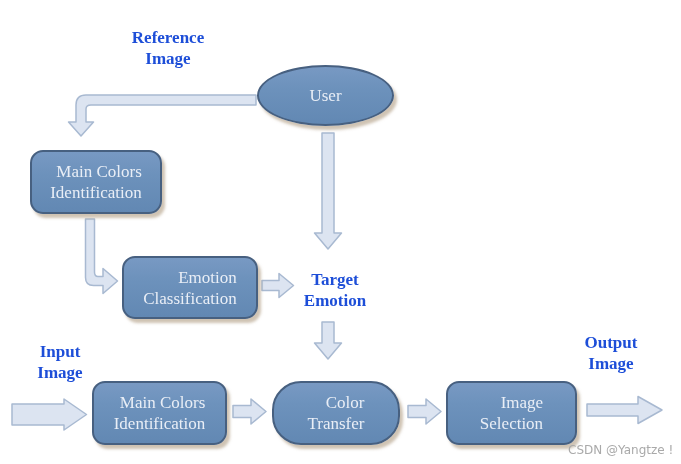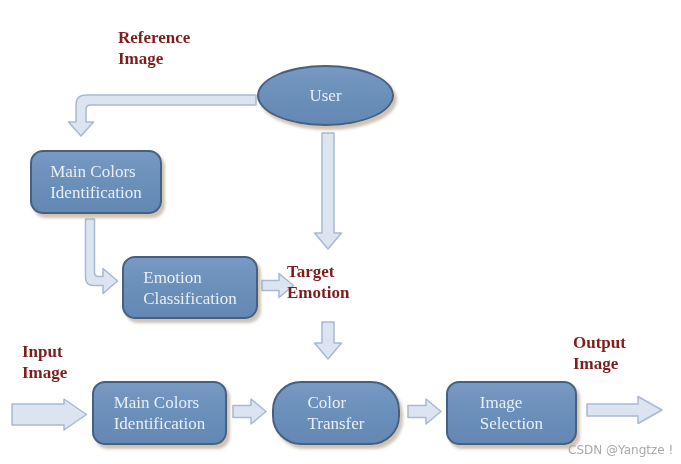--- a/index.html
+++ b/index.html
@@ -13,26 +13,26 @@
     fill:#dce4f1; stroke:#a8b9d1; stroke-width:1.5;
     stroke-linejoin:round;
   }
   .node {
     position:absolute; box-sizing:border-box;
     background:linear-gradient(180deg, #7899c3 0%, #6d92bc 35%, #6288b3 100%);
     border:2px solid #476080; border-radius:13px;
     box-shadow:3px 4px 3px rgba(168,146,116,0.55);
     color:#e9eef6; font-size:17px; line-height:21px;
     display:flex; align-items:center; justify-content:center;
-    text-align:left; white-space:pre-line;
+    text-align:right; white-space:pre-line;
   }
   .node.ellipse { border-radius:50%; }
   .lbl {
-    position:absolute; color:#7f1d1d; font-weight:bold;
-    font-size:17px; line-height:21px; text-align:left;
+    position:absolute; color:#1d4ed8; font-weight:bold;
+    font-size:17px; line-height:21px; text-align:center;
     white-space:pre-line;
   }
   .watermark {
     position:absolute; left:568px; top:443px; width:120px;
     font-family:"DejaVu Sans", sans-serif;
     font-size:12px; color:#a9a9a9; white-space:nowrap;
   }
 </style>
 </head>
 <body>
@@ -55,21 +55,21 @@
 
     <path class="arrow" d="M233,405.5 L251,405.5 L251,399 L266,411.5 L251,424 L251,417.5 L233,417.5 Z"></path>
 
     <path class="arrow" d="M408,405.5 L426,405.5 L426,399 L441,411.5 L426,424 L426,417.5 L408,417.5 Z"></path>
 
     <path class="arrow" d="M587,404 L638,404 L638,396.5 L662,410 L638,423.5 L638,416 L587,416 Z"></path>
   </svg>
 
   <div class="lbl" style="left:118px; top:27px; width:100px;">Reference
 Image</div>
-  <div class="lbl" style="left:287px; top:261px; width:96px;">Target
+  <div class="lbl" style="left:287px; top:269px; width:96px;">Target
 Emotion</div>
   <div class="lbl" style="left:22px; top:341px; width:76px;">Input
 Image</div>
   <div class="lbl" style="left:573px; top:332px; width:76px;">Output
 Image</div>
 
   <div class="node ellipse" style="left:257px; top:65px; width:137px; height:61px;">
     <span>User</span>
   </div>
 

